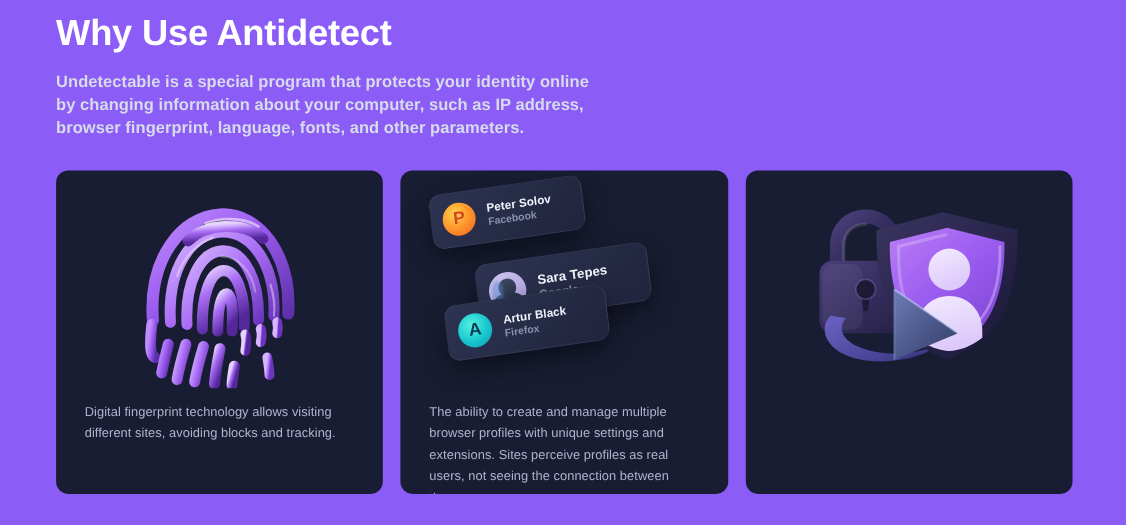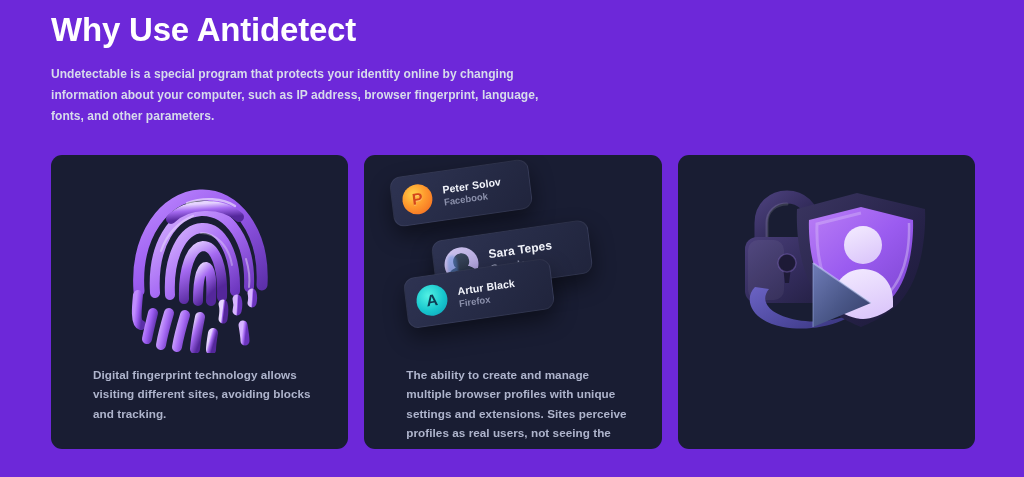--- a/index.html
+++ b/index.html
@@ -13,42 +13,42 @@
   body {
     background: #0e1122;
     font-family: "Liberation Sans", sans-serif;
     -webkit-font-smoothing: antialiased;
   }
 
   .page {
     position: relative;
     width: 1024px;
     height: 477px;
-    background: #6d28d9;
+    background: #8b5cf6;
   }
 
   
   .header {
     position: absolute;
     left: 51px;
     top: 10px;
     width: 560px;
   }
 
   .page-title {
     font-size: 33px;
     line-height: 40px;
     font-weight: 700;
     color: #ffffff;
     letter-spacing: -0.2px;
   }
 
   .page-subtitle {
     margin-top: 14px;
-    font-size: 12px;
+    font-size: 15px;
     line-height: 21px;
     font-weight: 600;
     color: #d7dbeb;
     max-width: 490px;
     letter-spacing: 0.05px;
   }
 
   
   .cards {
     position: absolute;
@@ -72,26 +72,25 @@
 
   .card-art {
     position: relative;
     flex: 0 0 210px;
     display: flex;
     align-items: center;
     justify-content: center;
   }
 
   .card-desc {
-    padding: 0 26px 0 42px;
+    padding: 0 26px 0 26px;
     font-size: 11.7px;
     line-height: 19.4px;
     color: #aeb4cc;
     letter-spacing: 0.05px;
-    font-weight: bold;
   }
 
   
   .fingerprint-wrap {
     position: relative;
     width: 150px;
     height: 180px;
     margin-top: 6px;
   }
   .fingerprint-wrap svg { display: block; }

